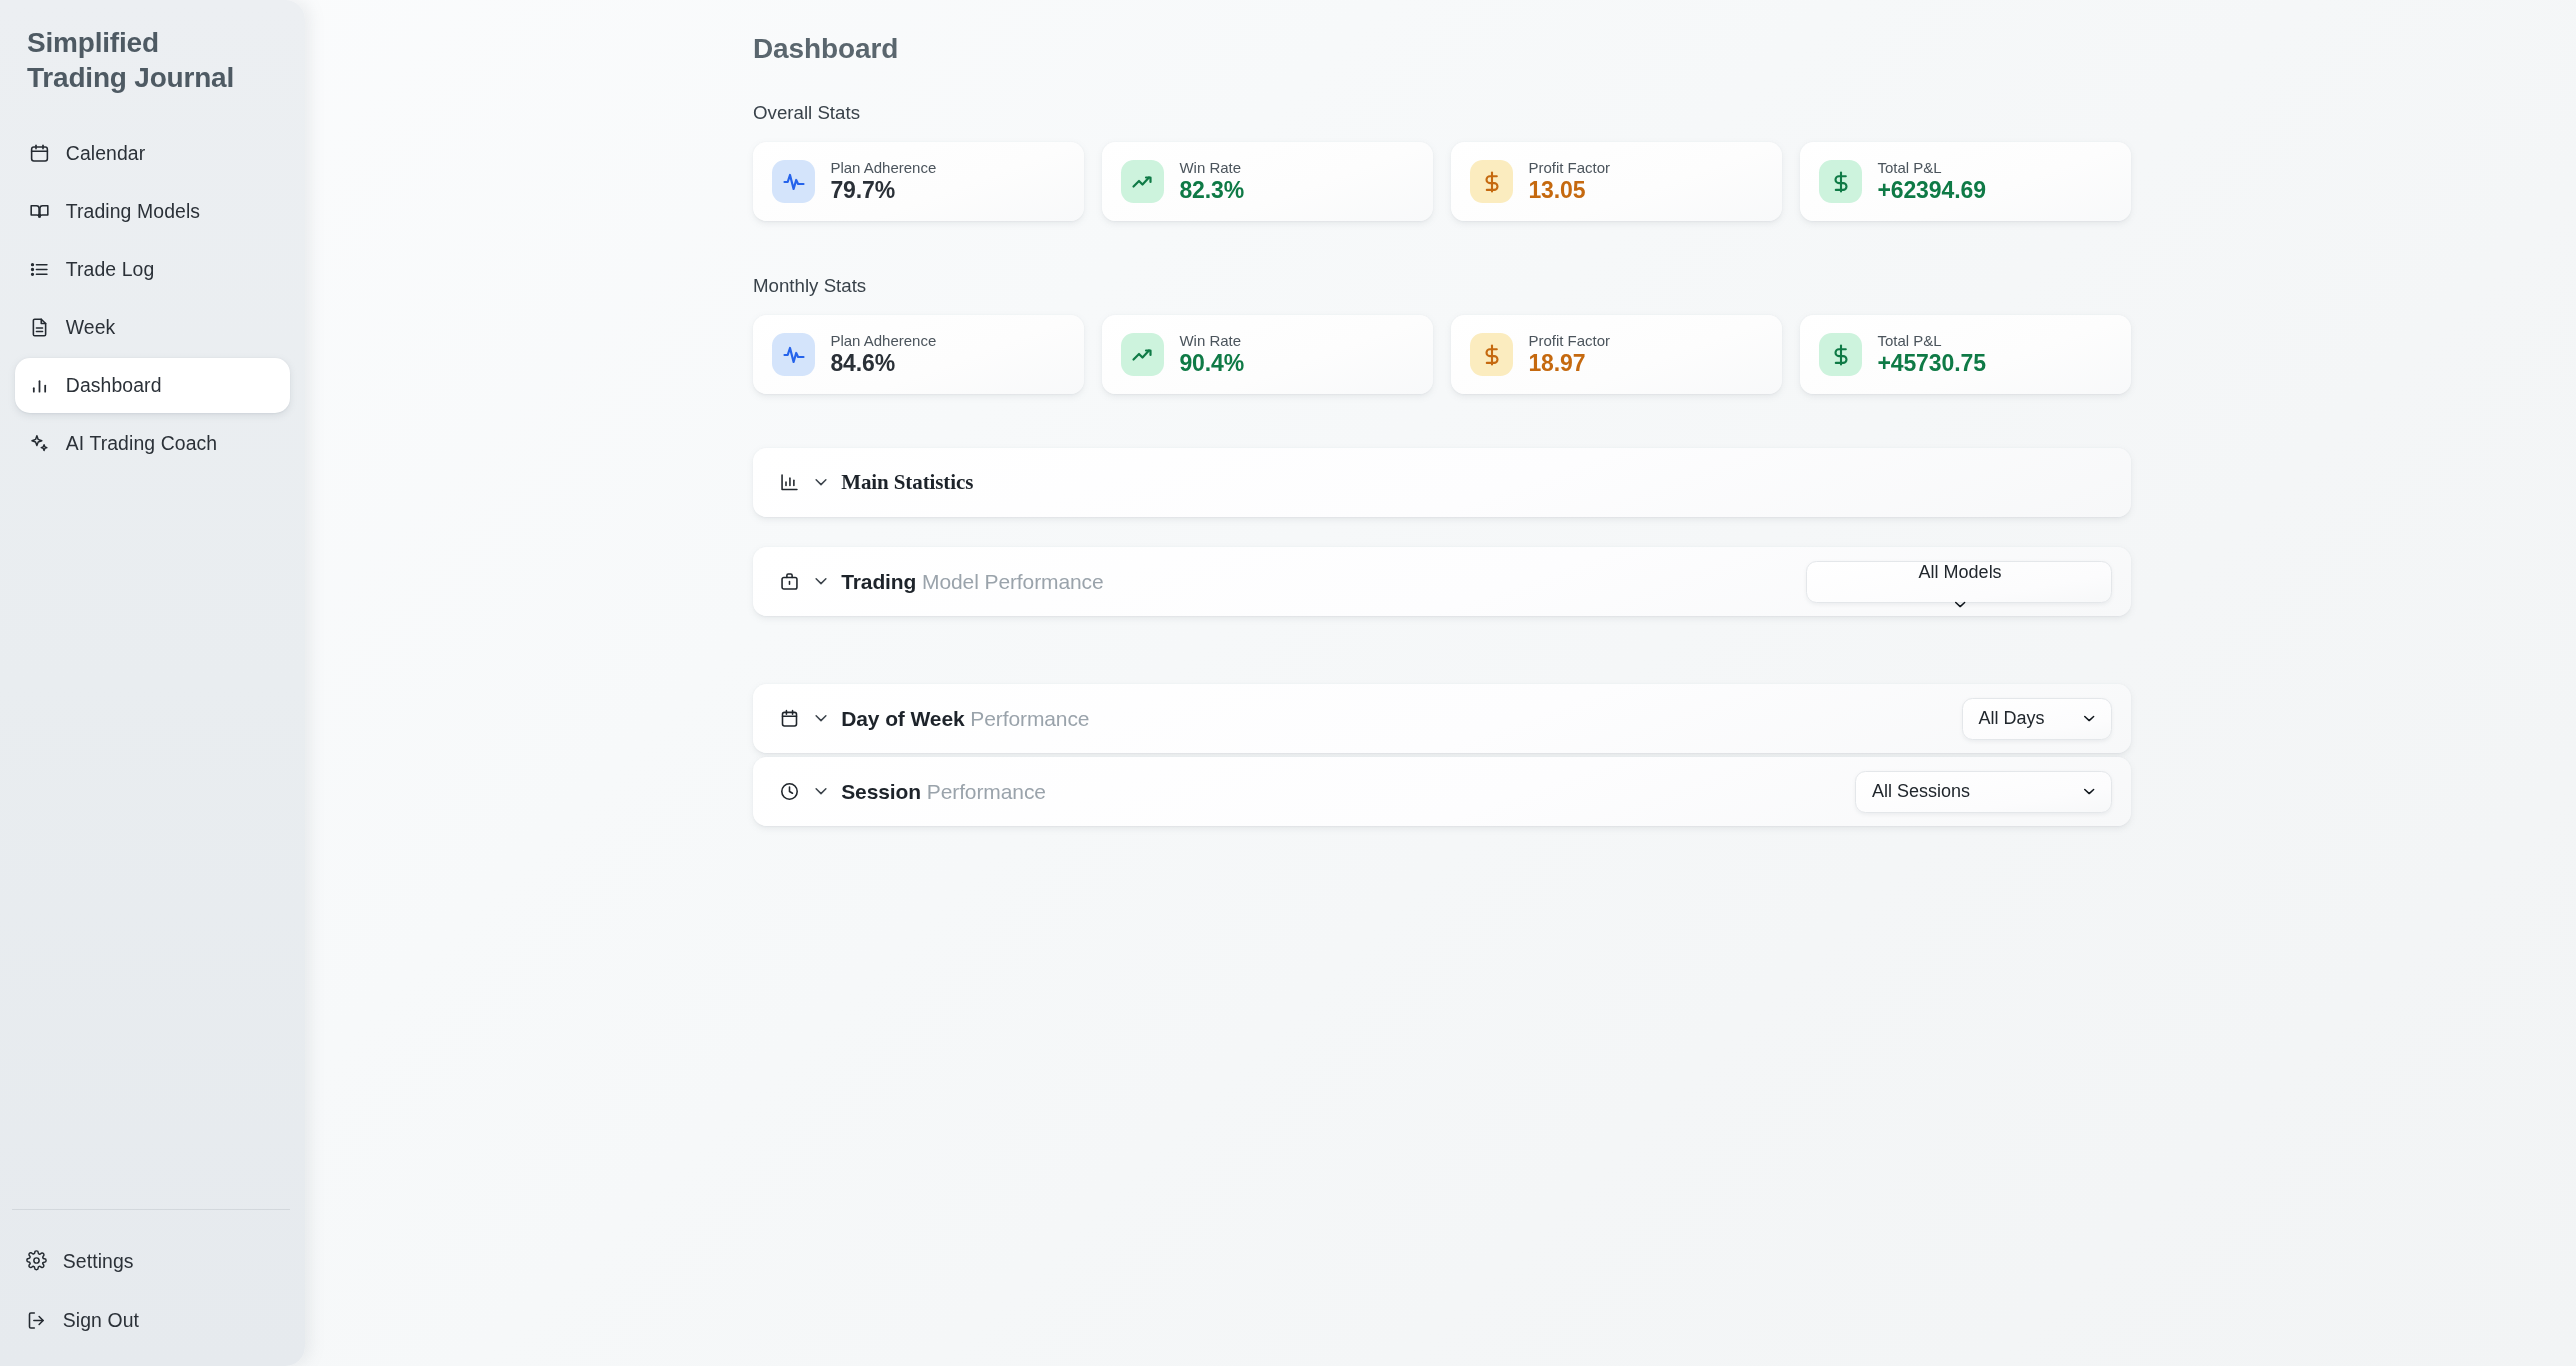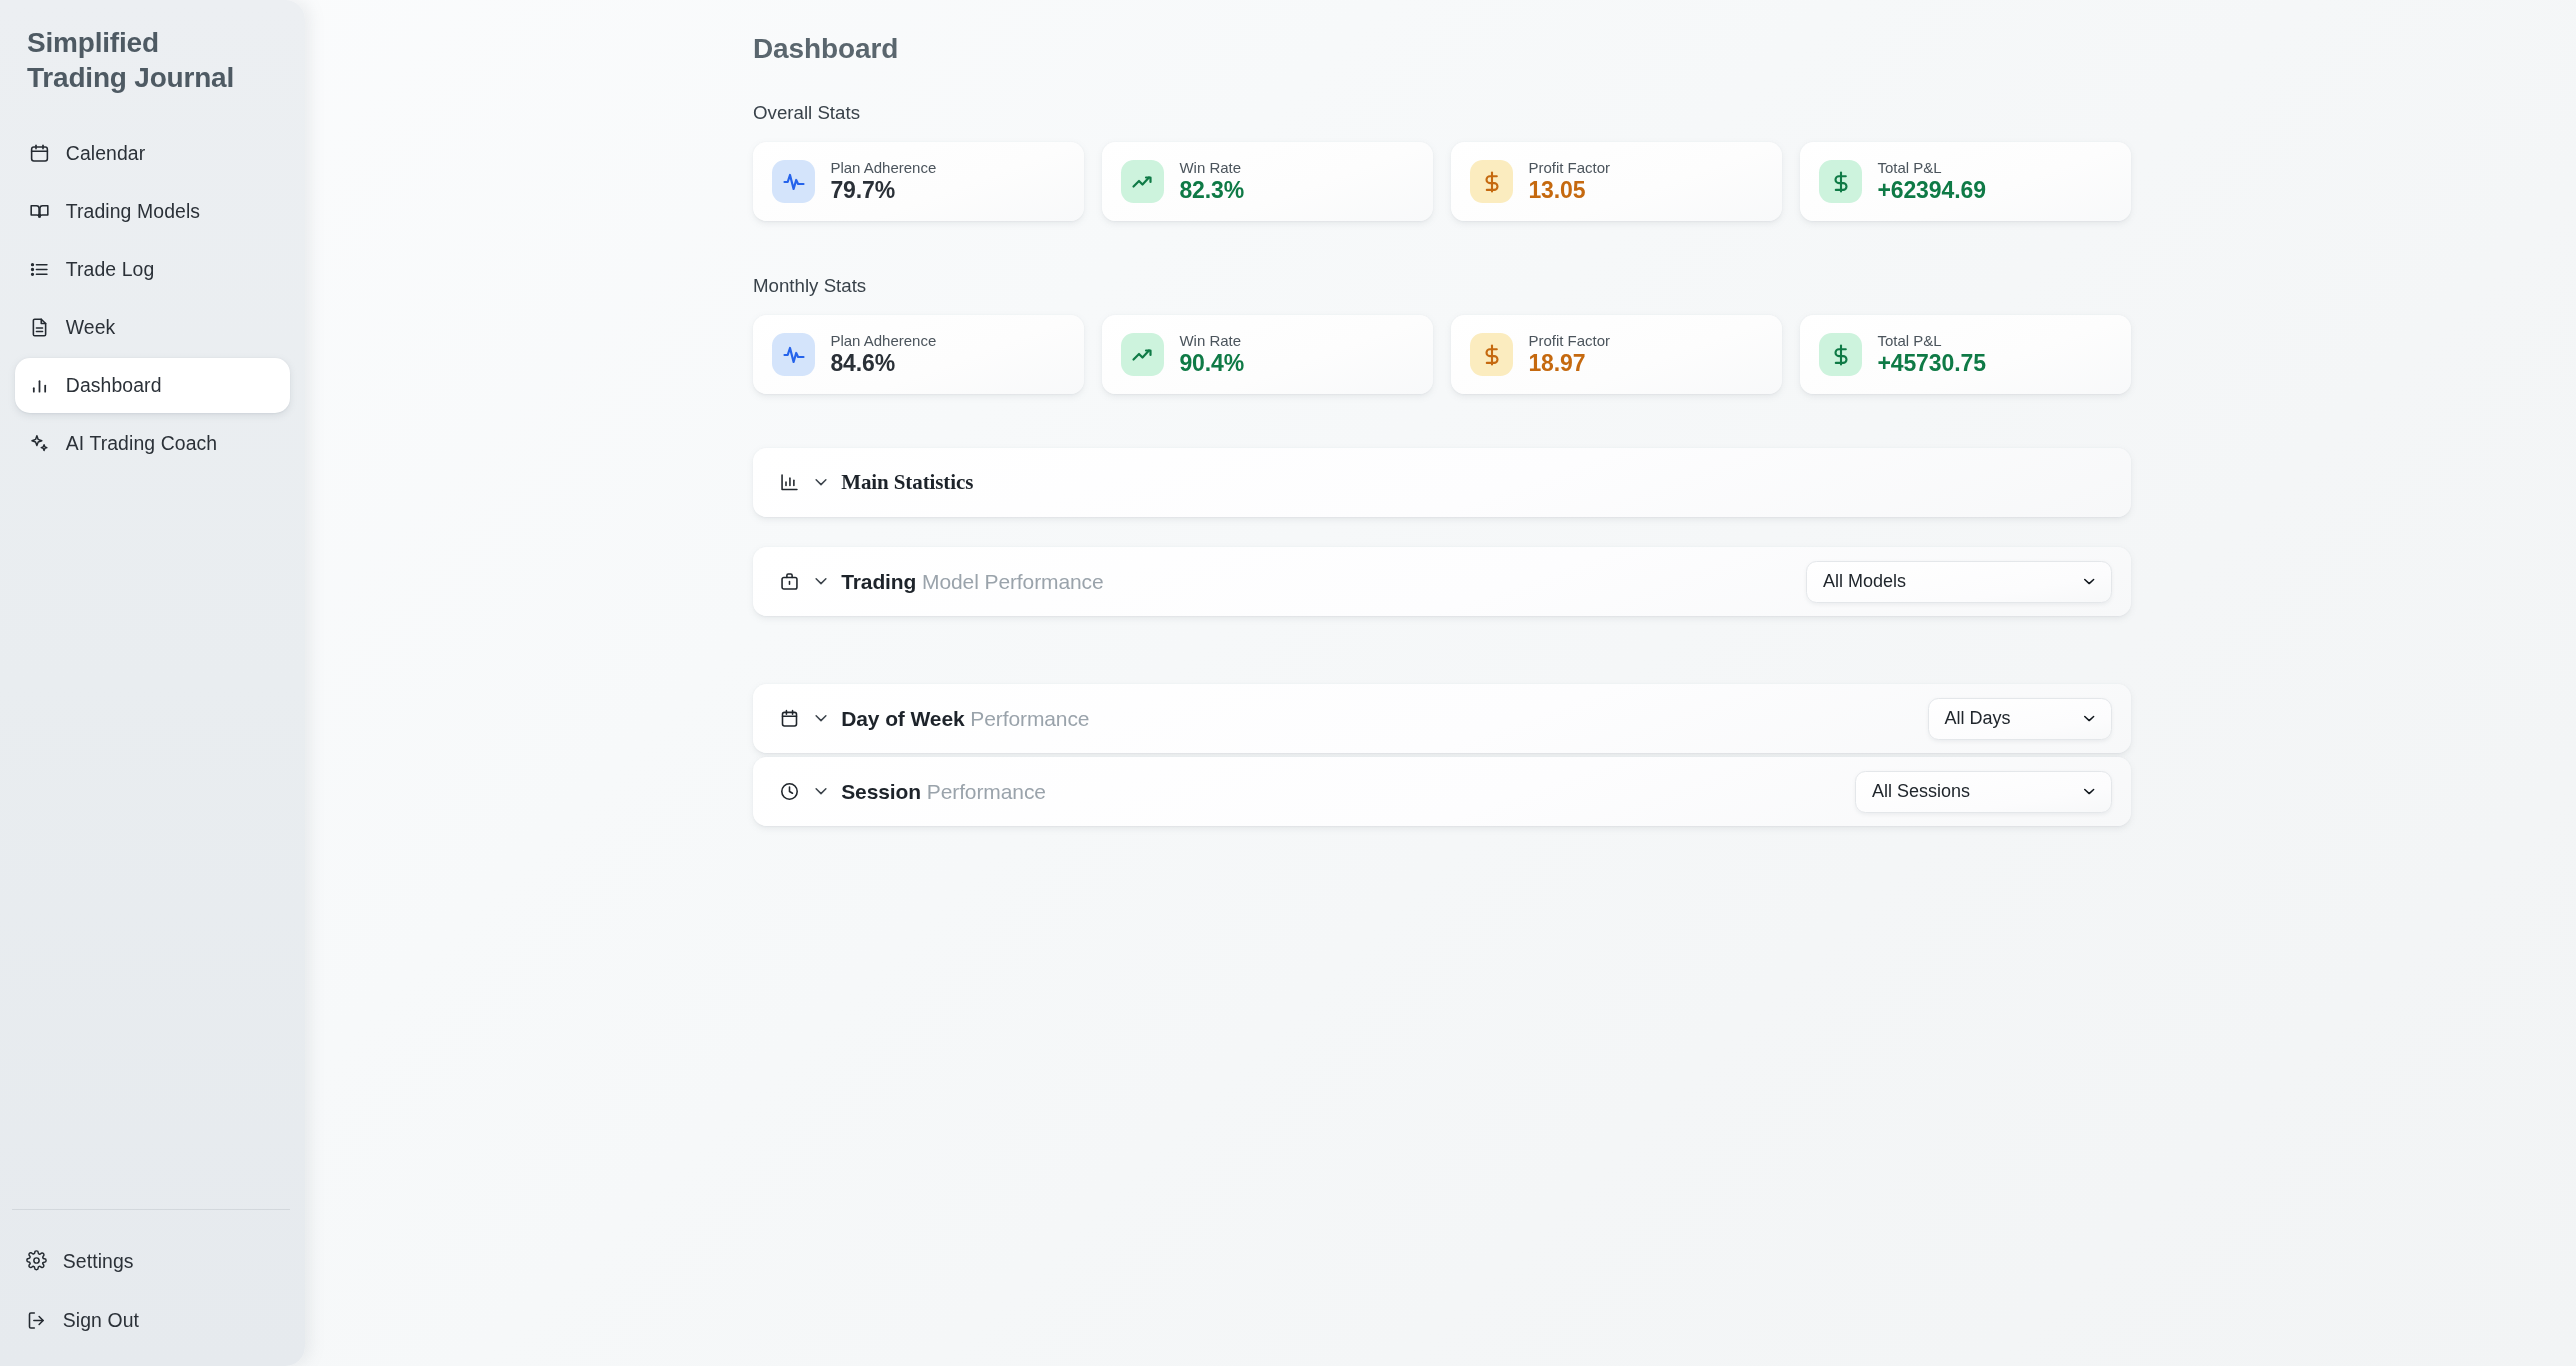--- a/index.html
+++ b/index.html
@@ -225,22 +225,22 @@
     cursor: pointer;
   }
   .panel-select .sel-value {
     font-size: 18px;
     color: #20262c;
     white-space: nowrap;
   }
   .panel-select .sel-caret { width: 16.4px; height: 16.4px; display: flex; align-items: center; }
   .panel-select .sel-caret svg { width: 16.4px; height: 16.4px; display: block; }
 
-  .sel-w-models   { width: 306px; }
-  .sel-w-days     { width: 184px; padding-left: 16px; }
+  .sel-w-models   { width: 306px; flex-direction: column; }
+  .sel-w-days     { width: 150px; padding-left: 16px; }
   .sel-w-sessions { width: 257px; }
 </style>
 </head>
 <body>
 
 <aside id="sidebar">
 
   <div id="brand">
     <span class="brand-line">Simplified</span>
     <span class="brand-line">Trading Journal</span>

